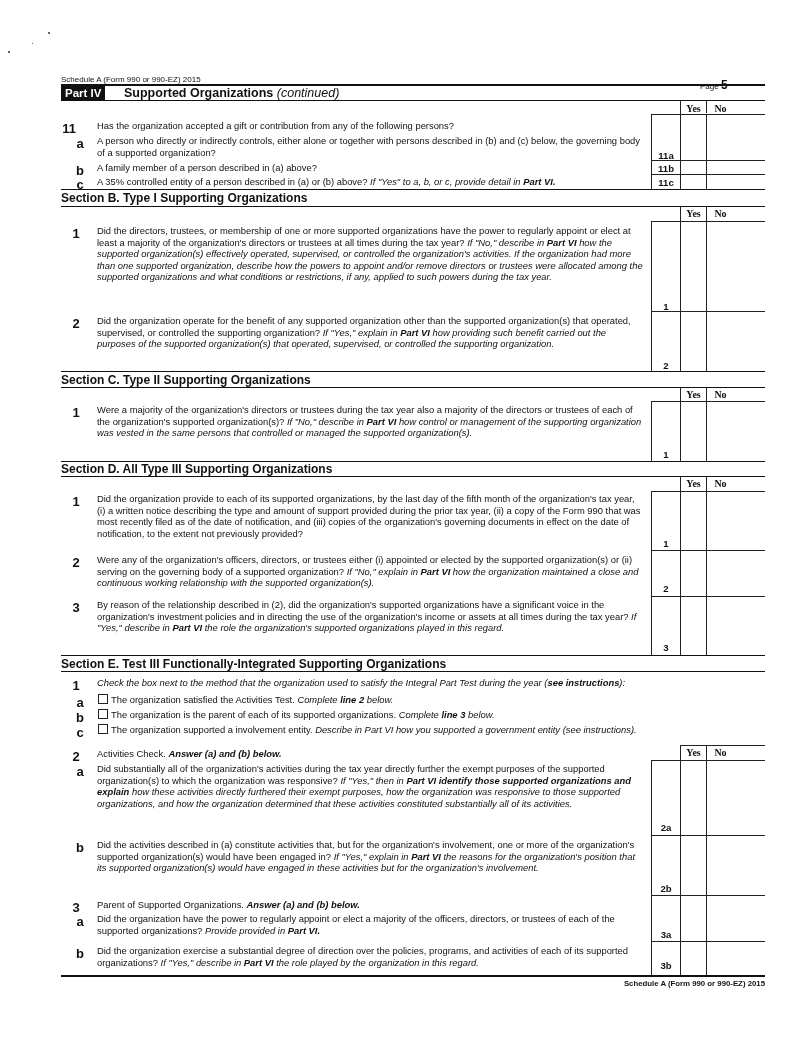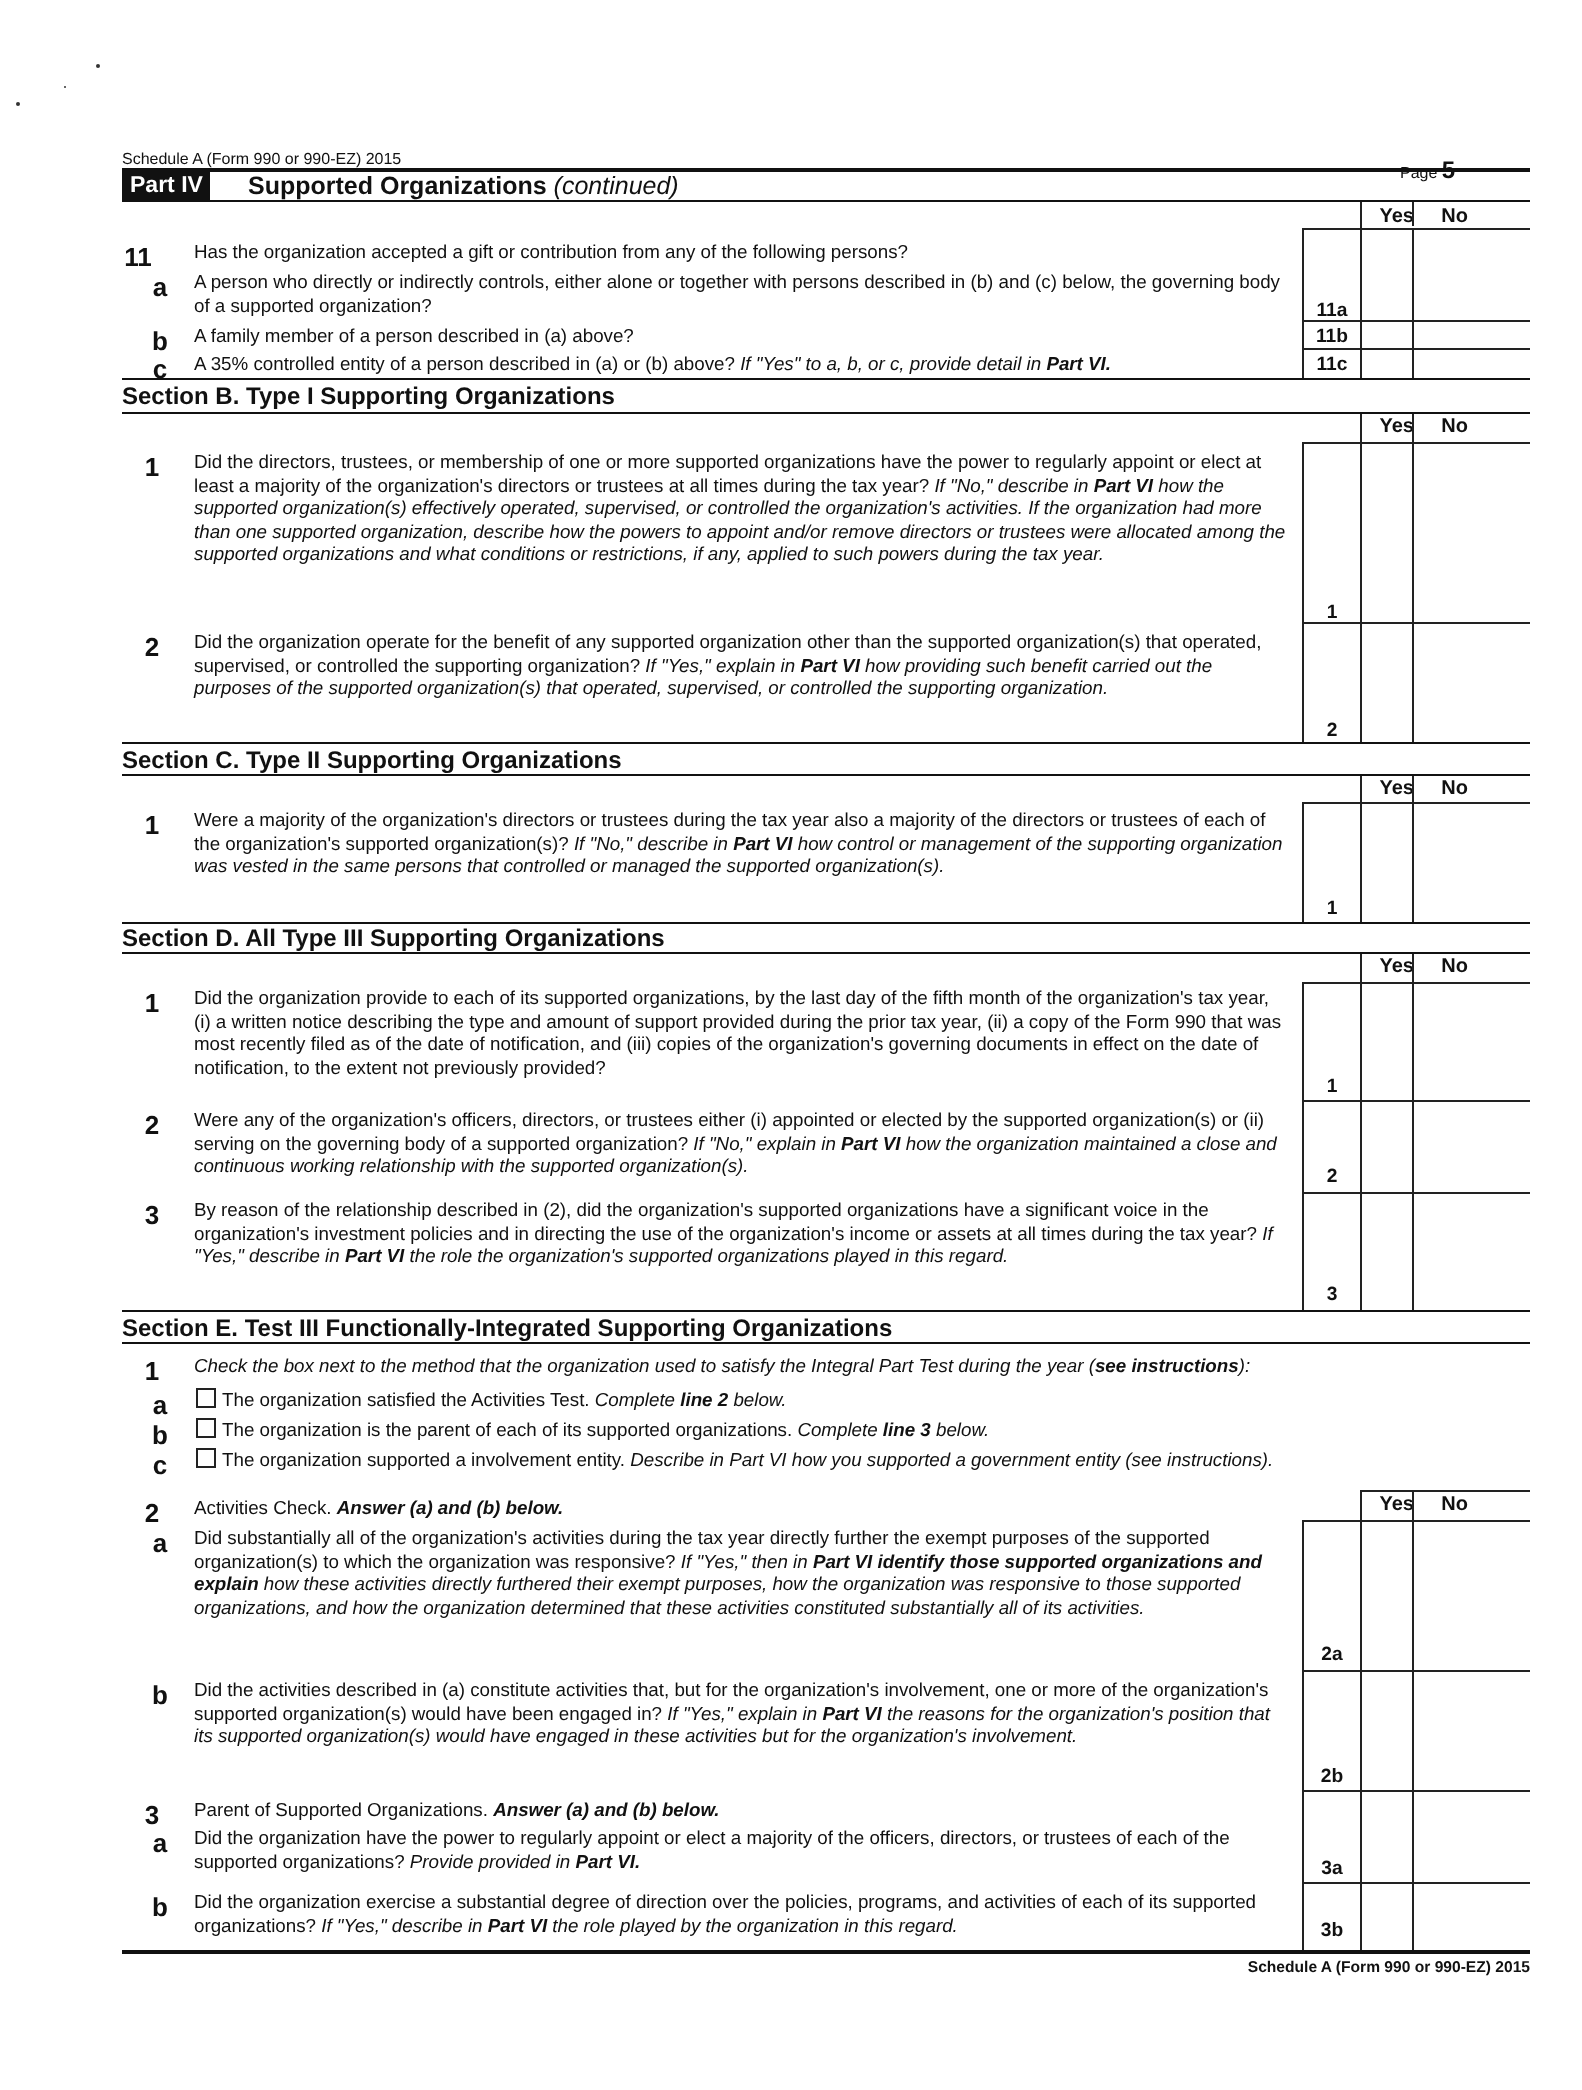--- a/index.html
+++ b/index.html
@@ -13,21 +13,21 @@
   .hline { position:absolute; left:61px; width:704px; background:#111; }
   .vline { position:absolute; width:1px; background:#222; }
   .part-badge { position:absolute; left:61px; top:86px; background:#111; color:#fff;
                 font-weight:bold; font-size:11.5px; padding:0 4px; height:14px; line-height:14px; }
   .part-title { position:absolute; left:124px; top:86px; font-size:12.5px; font-weight:bold; line-height:14px; }
   .part-title i { font-weight:normal; }
   .sec-title { position:absolute; left:61px; font-size:12px; font-weight:bold; line-height:14px; }
   .q { position:absolute; font-size:9.4px; line-height:11.6px; }
   .qnum { position:absolute; font-size:13px; font-weight:bold; text-align:center; width:16px; }
   .lnum { position:absolute; left:651px; width:30px; font-size:9.6px; font-weight:bold; text-align:center; }
-  .yn { position:absolute; font-size:10px; font-weight:bold; text-align:right; }
+  .yn { position:absolute; font-size:10px; font-weight:bold; text-align:center;font-family:Liberation Serif, serif; }
   .box { display:inline-block; width:8px; height:8px; border:1px solid #222; vertical-align:-1px; margin-right:3px; }
   .foot { position:absolute; left:520px; top:1000px; width:245px; text-align:right; font-size:7.8px; font-weight:bold; }
   .cell { position:absolute; }
 </style>
 </head>
 <body>
 
 <div class="dot" style="left:48px;top:32px;"></div>
 <div class="dot" style="left:32px;top:43px;width:1px;height:1px;"></div>
 <div class="dot" style="left:8px;top:51px;"></div>

